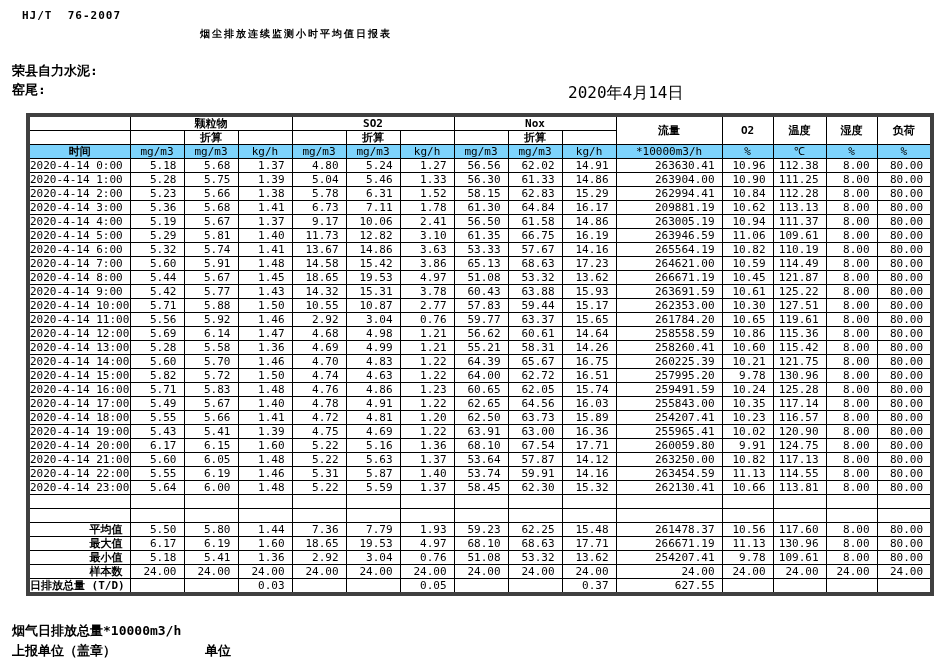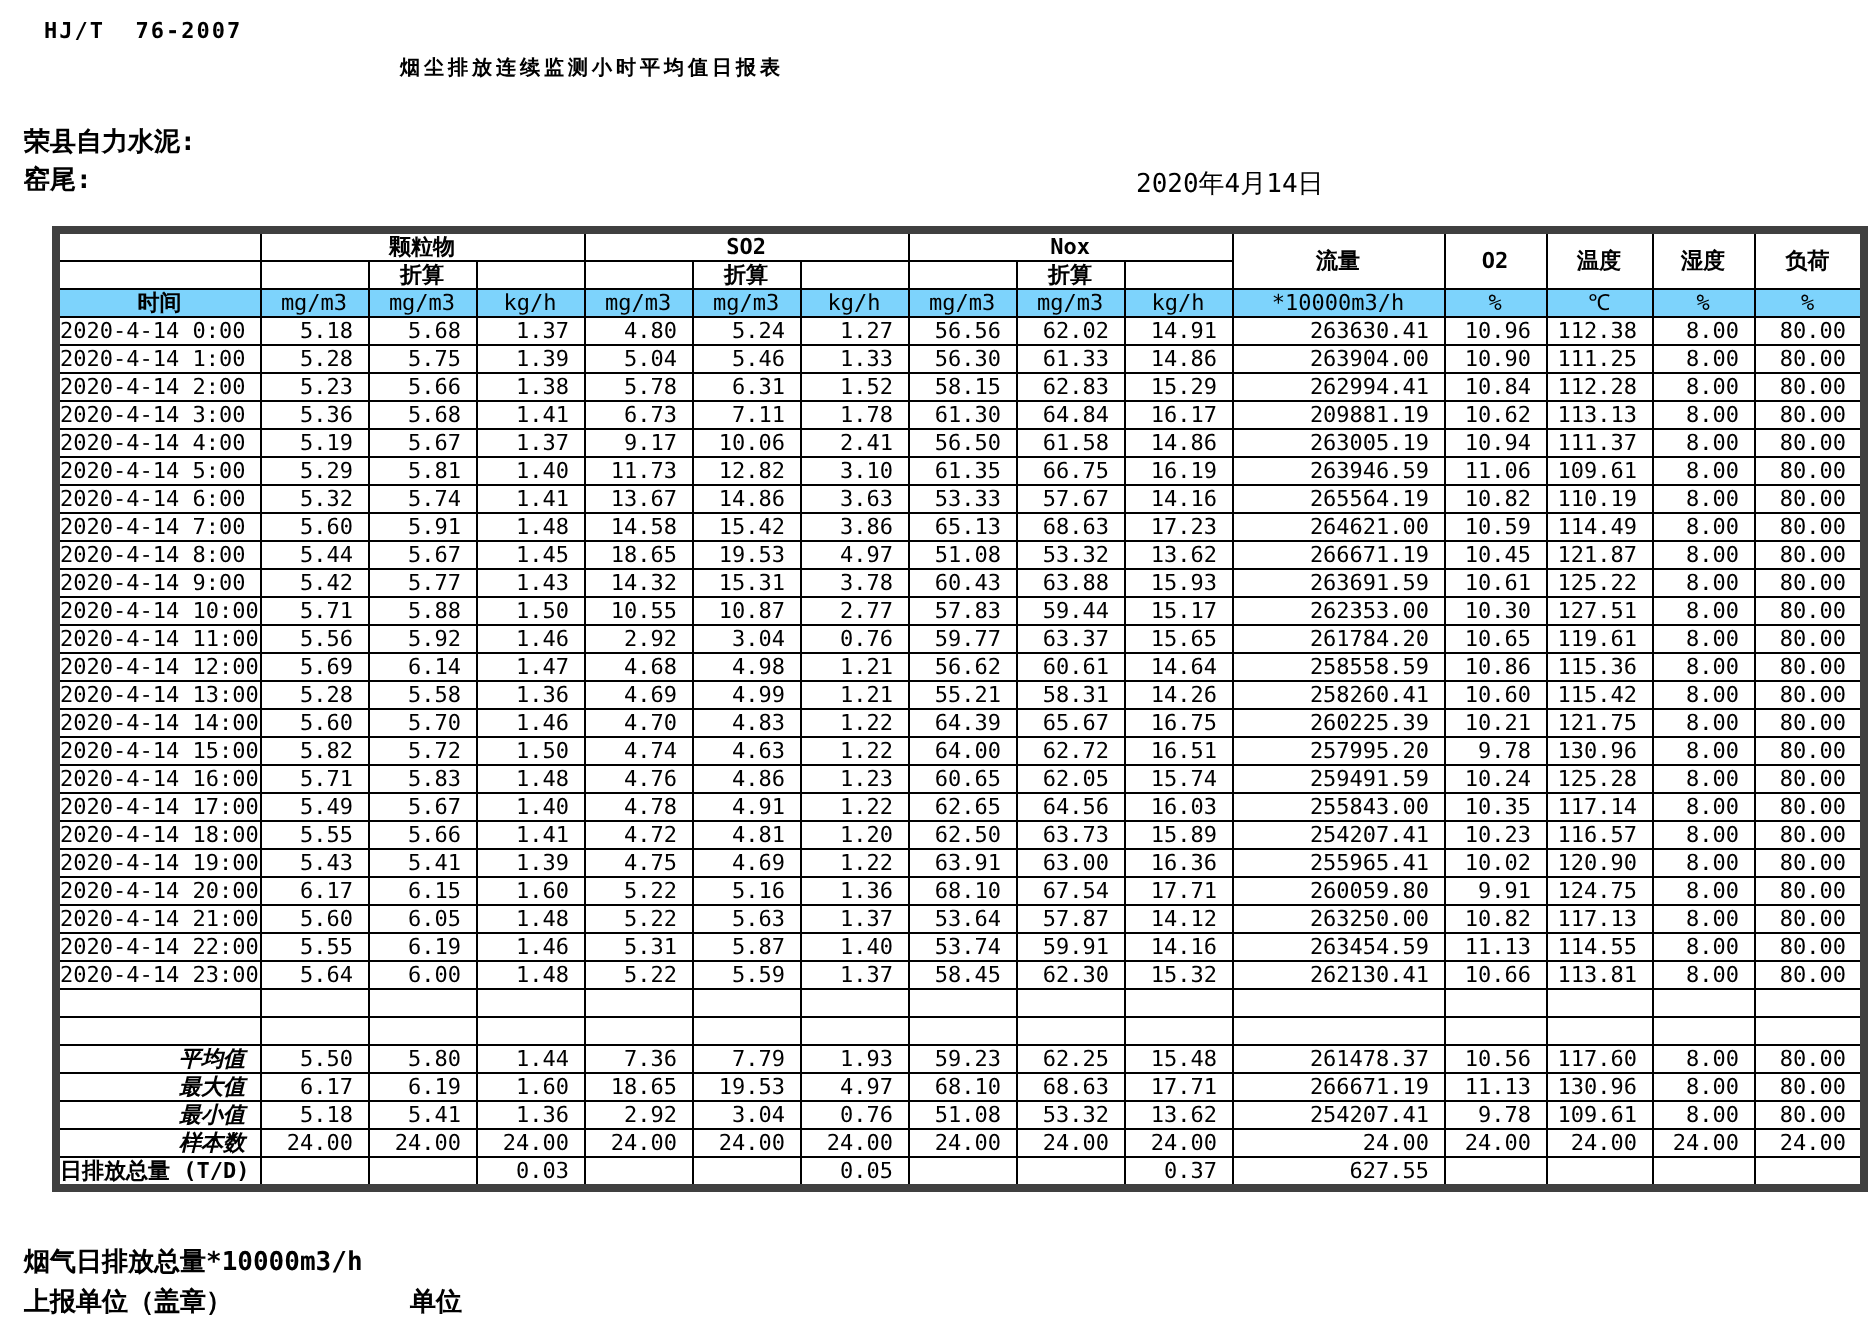--- a/index.html
+++ b/index.html
@@ -6,21 +6,21 @@
   body {
     width:935px; height:659px; background:#ffffff; position:relative;
     font-family:"DejaVu Sans Mono","Liberation Mono",monospace; color:#000;
     overflow:hidden;
   }
   .abs { position:absolute; white-space:pre; }
   .std   { left:22px;  top:9px;  font-size:11px; font-weight:bold; letter-spacing:1px; }
   .title { left:200px; top:27px; font-size:10px; font-weight:bold; letter-spacing:2px; }
   .company  { left:12px; top:62px; font-size:13px; font-weight:bold; }
   .location { left:12px; top:81px; font-size:13px; font-weight:bold; }
-  .date     { left:568px; top:83px; font-size:13px; }
+  .date     { left:568px; top:83px; font-size:16px; }
   .foot1 { left:12px;  top:622px; font-size:13px; font-weight:bold; }
   .foot2 { left:12px;  top:642px; font-size:13px; font-weight:bold; }
   .foot3 { left:205px; top:642px; font-size:13px; font-weight:bold; }
 
   #tbl {
     position:absolute; left:26px; top:113px;
     border-collapse:collapse; table-layout:fixed; width:904px;
     border:4px solid #404040;
   }
   #tbl td {
@@ -32,21 +32,21 @@
   #tbl thead td { text-align:center; padding:0; }
   tr.hrow1 td { height:16px; font-weight:bold; }
   tr.hrow2 td { height:13px; font-weight:bold; }
   tr.units td { height:15px; background:#7dd3fc; font-weight:normal; }
   td.time  { padding-right:3px; }
   td.o2    { padding-right:13px; }
   tr.spacer td { height:13px; }
   tr.gap td { border-left:none; border-right:none; height:3px; padding:0; }
   tr.sum td { height:15px; }
   tr.total td { height:16px; }
-  td.sum-label { font-weight:bold; padding-right:3px;font-style:italic; }
+  td.sum-label { font-weight:bold; padding-right:3px; }
   td.total-label { font-weight:bold; text-align:left; padding:0 0 0 2px; }
 </style>
 </head>
 <body>
 
 <div class="abs std">HJ/T  76-2007</div>
 <div class="abs title">烟尘排放连续监测小时平均值日报表</div>
 <div class="abs company">荣县自力水泥:</div>
 <div class="abs location">窑尾:</div>
 <div class="abs date">2020年4月14日</div>

